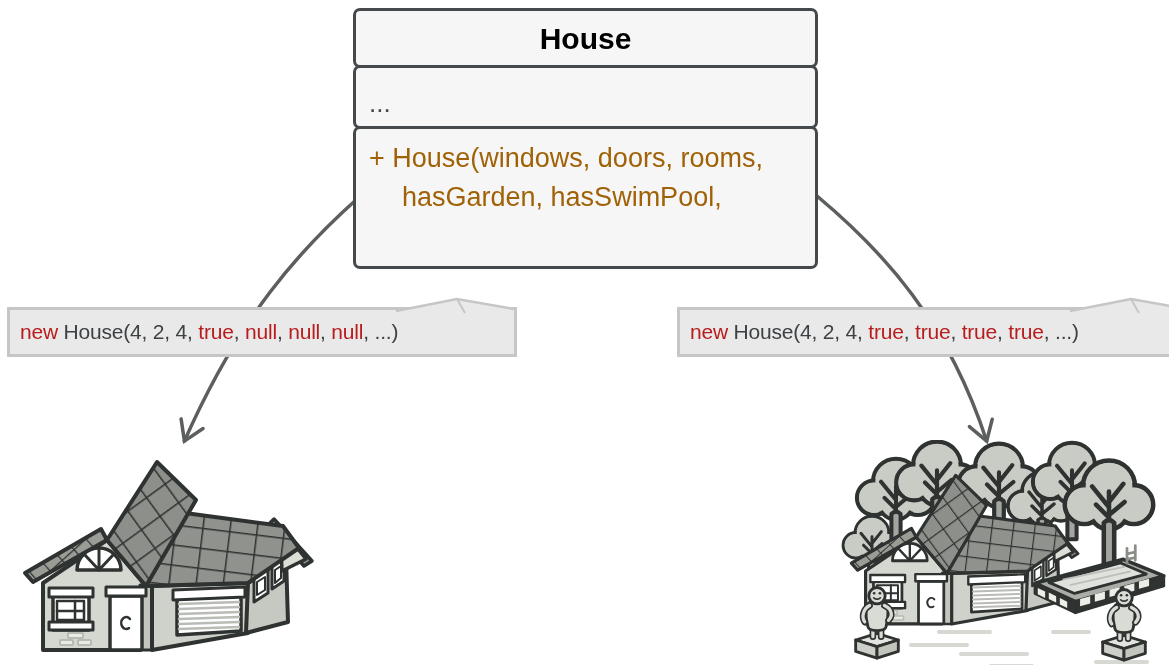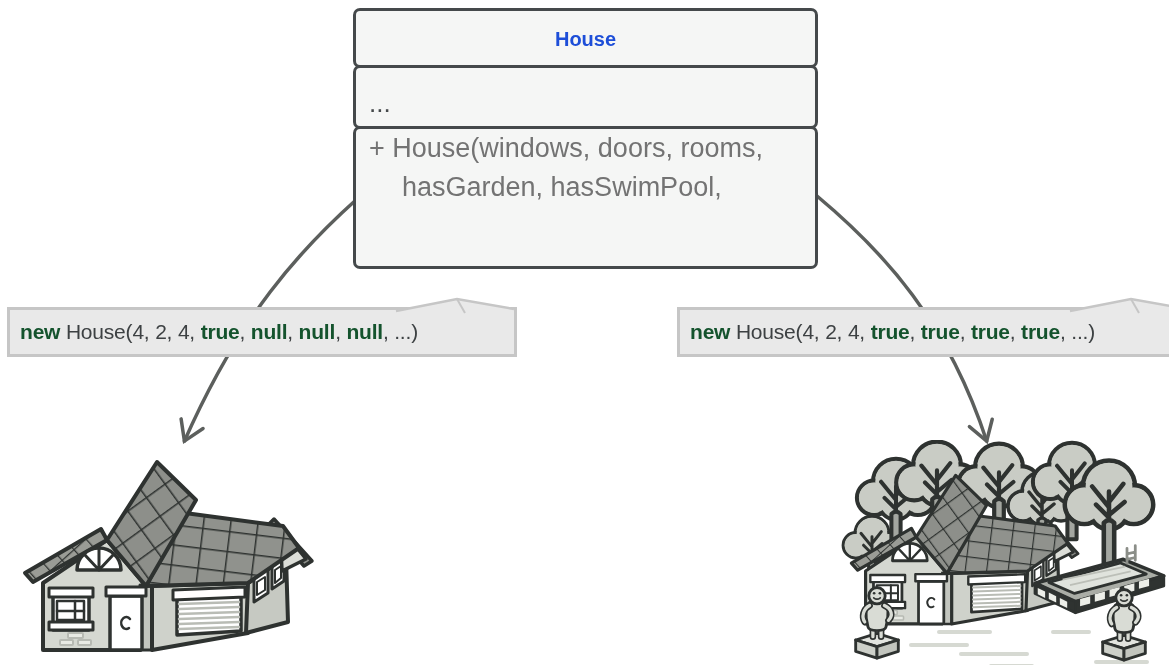--- a/index.html
+++ b/index.html
@@ -5,30 +5,30 @@
   html,body{margin:0;padding:0;background:#ffffff;}
   .stage{position:relative;width:1169px;height:665px;background:#ffffff;overflow:hidden;
          font-family:"Liberation Sans","DejaVu Sans",sans-serif;}
   
   .arrows{position:absolute;left:0;top:0;z-index:1;}
   
   .class-box{position:absolute;left:353px;top:8px;width:465px;z-index:4;}
   .compartment{box-sizing:border-box;width:465px;background:#f5f6f5;border:3px solid #45494b;
                border-radius:7px;margin-top:-3px;}
   .compartment:first-child{margin-top:0;}
-  .comp-title{height:60px;line-height:56px;text-align:center;font-size:20px;font-weight:bold;color:#1d4ed8;}
+  .comp-title{height:60px;line-height:56px;text-align:center;font-size:30px;font-weight:bold;color:#000000;}
   .comp-fields{height:64px;font-size:26px;color:#45494b;padding:20px 0 0 13px;}
-  .comp-ctor{height:143px;font-size:27px;color:#737373;padding:0 0 0 13px;line-height:39px;}
+  .comp-ctor{height:143px;font-size:27px;color:#a16207;padding:10px 0 0 13px;line-height:39px;}
   .ctor-cont{padding-left:33px;}
   
   .note{position:absolute;top:307px;height:50px;box-sizing:border-box;background:#e9e9e9;
         border:3px solid #c6c6c6;z-index:3;}
   .note-text{line-height:44px;font-size:21px;color:#3d4143;padding-left:10px;white-space:nowrap;
              letter-spacing:-0.2px;}
-  .note-text .seg-bold{font-weight:bold;color:#14532d;}
+  .note-text .seg-bold{font-weight:normal;color:#b91c1c;}
   .note-left{left:7px;width:510px;}
   .note-right{left:677px;width:514px;}
   .fold{position:absolute;top:-14px;right:-3px;width:122px;height:20px;overflow:visible;}
   
   .illo{position:absolute;z-index:2;}
   .illo-left{left:22px;top:445px;}
   .illo-right{left:839px;top:440px;}
 </style>
 </head>
 <body>

